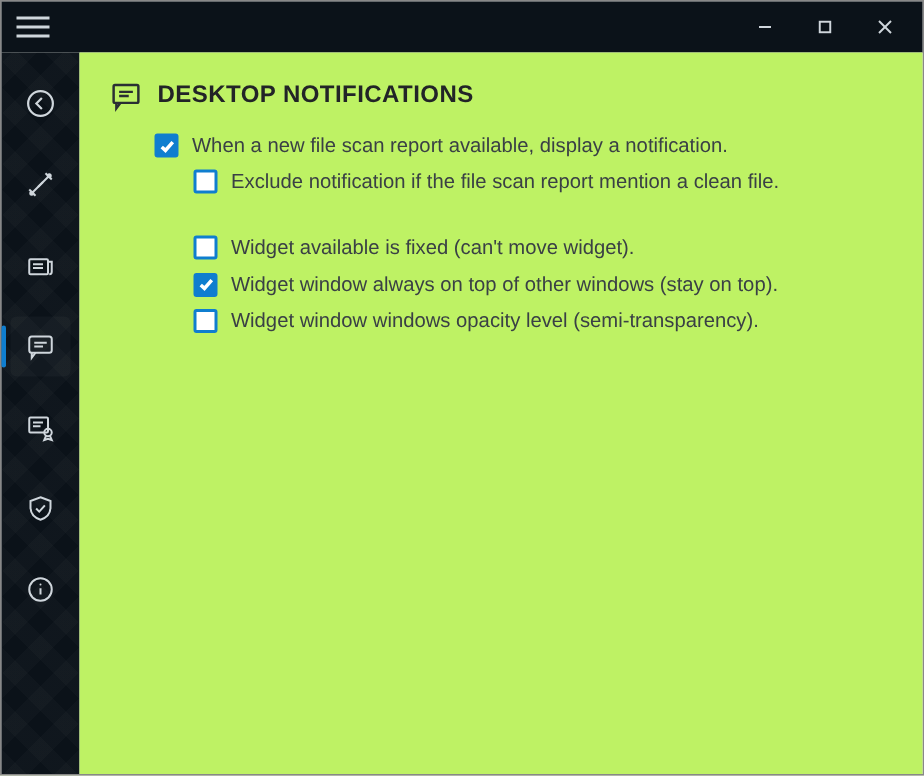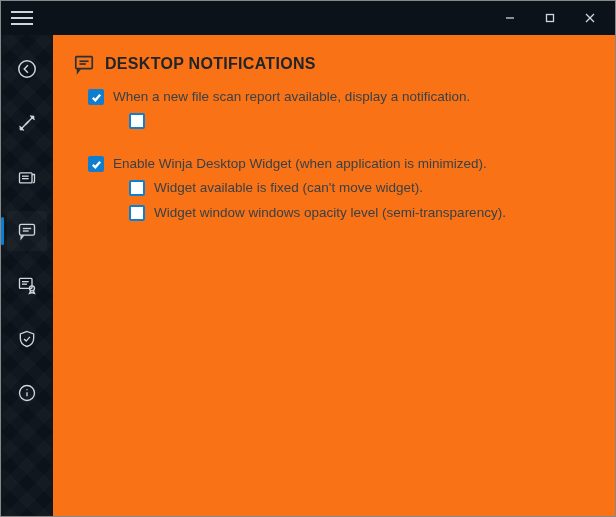--- a/index.html
+++ b/index.html
@@ -74,21 +74,21 @@
   .side-item.active::before {
     content: "";
     position: absolute;
     left: -6px; top: 6px; bottom: 6px;
     width: 3px; background: #0f7ecf;
     border-radius: 2px;
   }
   .side-item svg { stroke: #cfd6dc; fill: none; stroke-width: 1.6; }
   .content {
     flex: 1;
-    background: #f97316;
+    background: #bef264;
     padding: 18px 22px 18px 20px;
     overflow: auto;
   }
   .section {
     margin-bottom: 20px;
   }
   .section-header {
     display: flex; align-items: center; gap: 10px;
     margin-bottom: 10px;
   }
@@ -103,21 +103,21 @@
     letter-spacing: 0.3px;
     color: #222427;
     text-transform: uppercase;
   }
   .option-row {
     display: flex; align-items: flex-start; gap: 9px;
     font-size: 13.5px;
     color: #3a4045;
     padding: 3px 0;
   }
-  .option-row.level-1 { margin-left: 15px; }
+  .option-row.level-1 { margin-left: 30px; }
   .option-row.level-2 { margin-left: 56px; }
   .checkbox {
     width: 16px; height: 16px;
     border: 2px solid #0f7ecf;
     border-radius: 2px;
     flex-shrink: 0;
     margin-top: 1px;
     cursor: pointer;
     display: flex; align-items: center; justify-content: center;
     background: #fff;
@@ -236,36 +236,37 @@
         <div class="option-row level-1">
           <span class="checkbox checked">
             <svg width="11" height="11" viewBox="0 0 12 12">
                 <polyline points="2 6.5 4.7 9 10 3"></polyline>
               </svg>
           </span>
           <span class="option-label">When a new file scan report available, display a notification.</span>
         </div>
         <div class="option-row level-2">
           <span class="checkbox"></span>
+          <span class="option-label">Exclude notification if the file scan report mention a clean file.</span>
         </div>
       </div>
 
       <div class="section">
 
-        <div class="option-row level-1">
+        <div class="option-row level-2">
+          <span class="checkbox"></span>
+          <span class="option-label">Widget available is fixed (can't move widget).</span>
+        </div>
+        <div class="option-row level-2">
           <span class="checkbox checked">
             <svg width="11" height="11" viewBox="0 0 12 12">
                 <polyline points="2 6.5 4.7 9 10 3"></polyline>
               </svg>
           </span>
-          <span class="option-label">Enable Winja Desktop Widget (when application is minimized).</span>
-        </div>
-        <div class="option-row level-2">
-          <span class="checkbox"></span>
-          <span class="option-label">Widget available is fixed (can't move widget).</span>
+          <span class="option-label">Widget window always on top of other windows (stay on top).</span>
         </div>
         <div class="option-row level-2">
           <span class="checkbox"></span>
           <span class="option-label">Widget window windows opacity level (semi-transparency).</span>
         </div>
       </div>
 
     </div>
   </div>
 </div>

